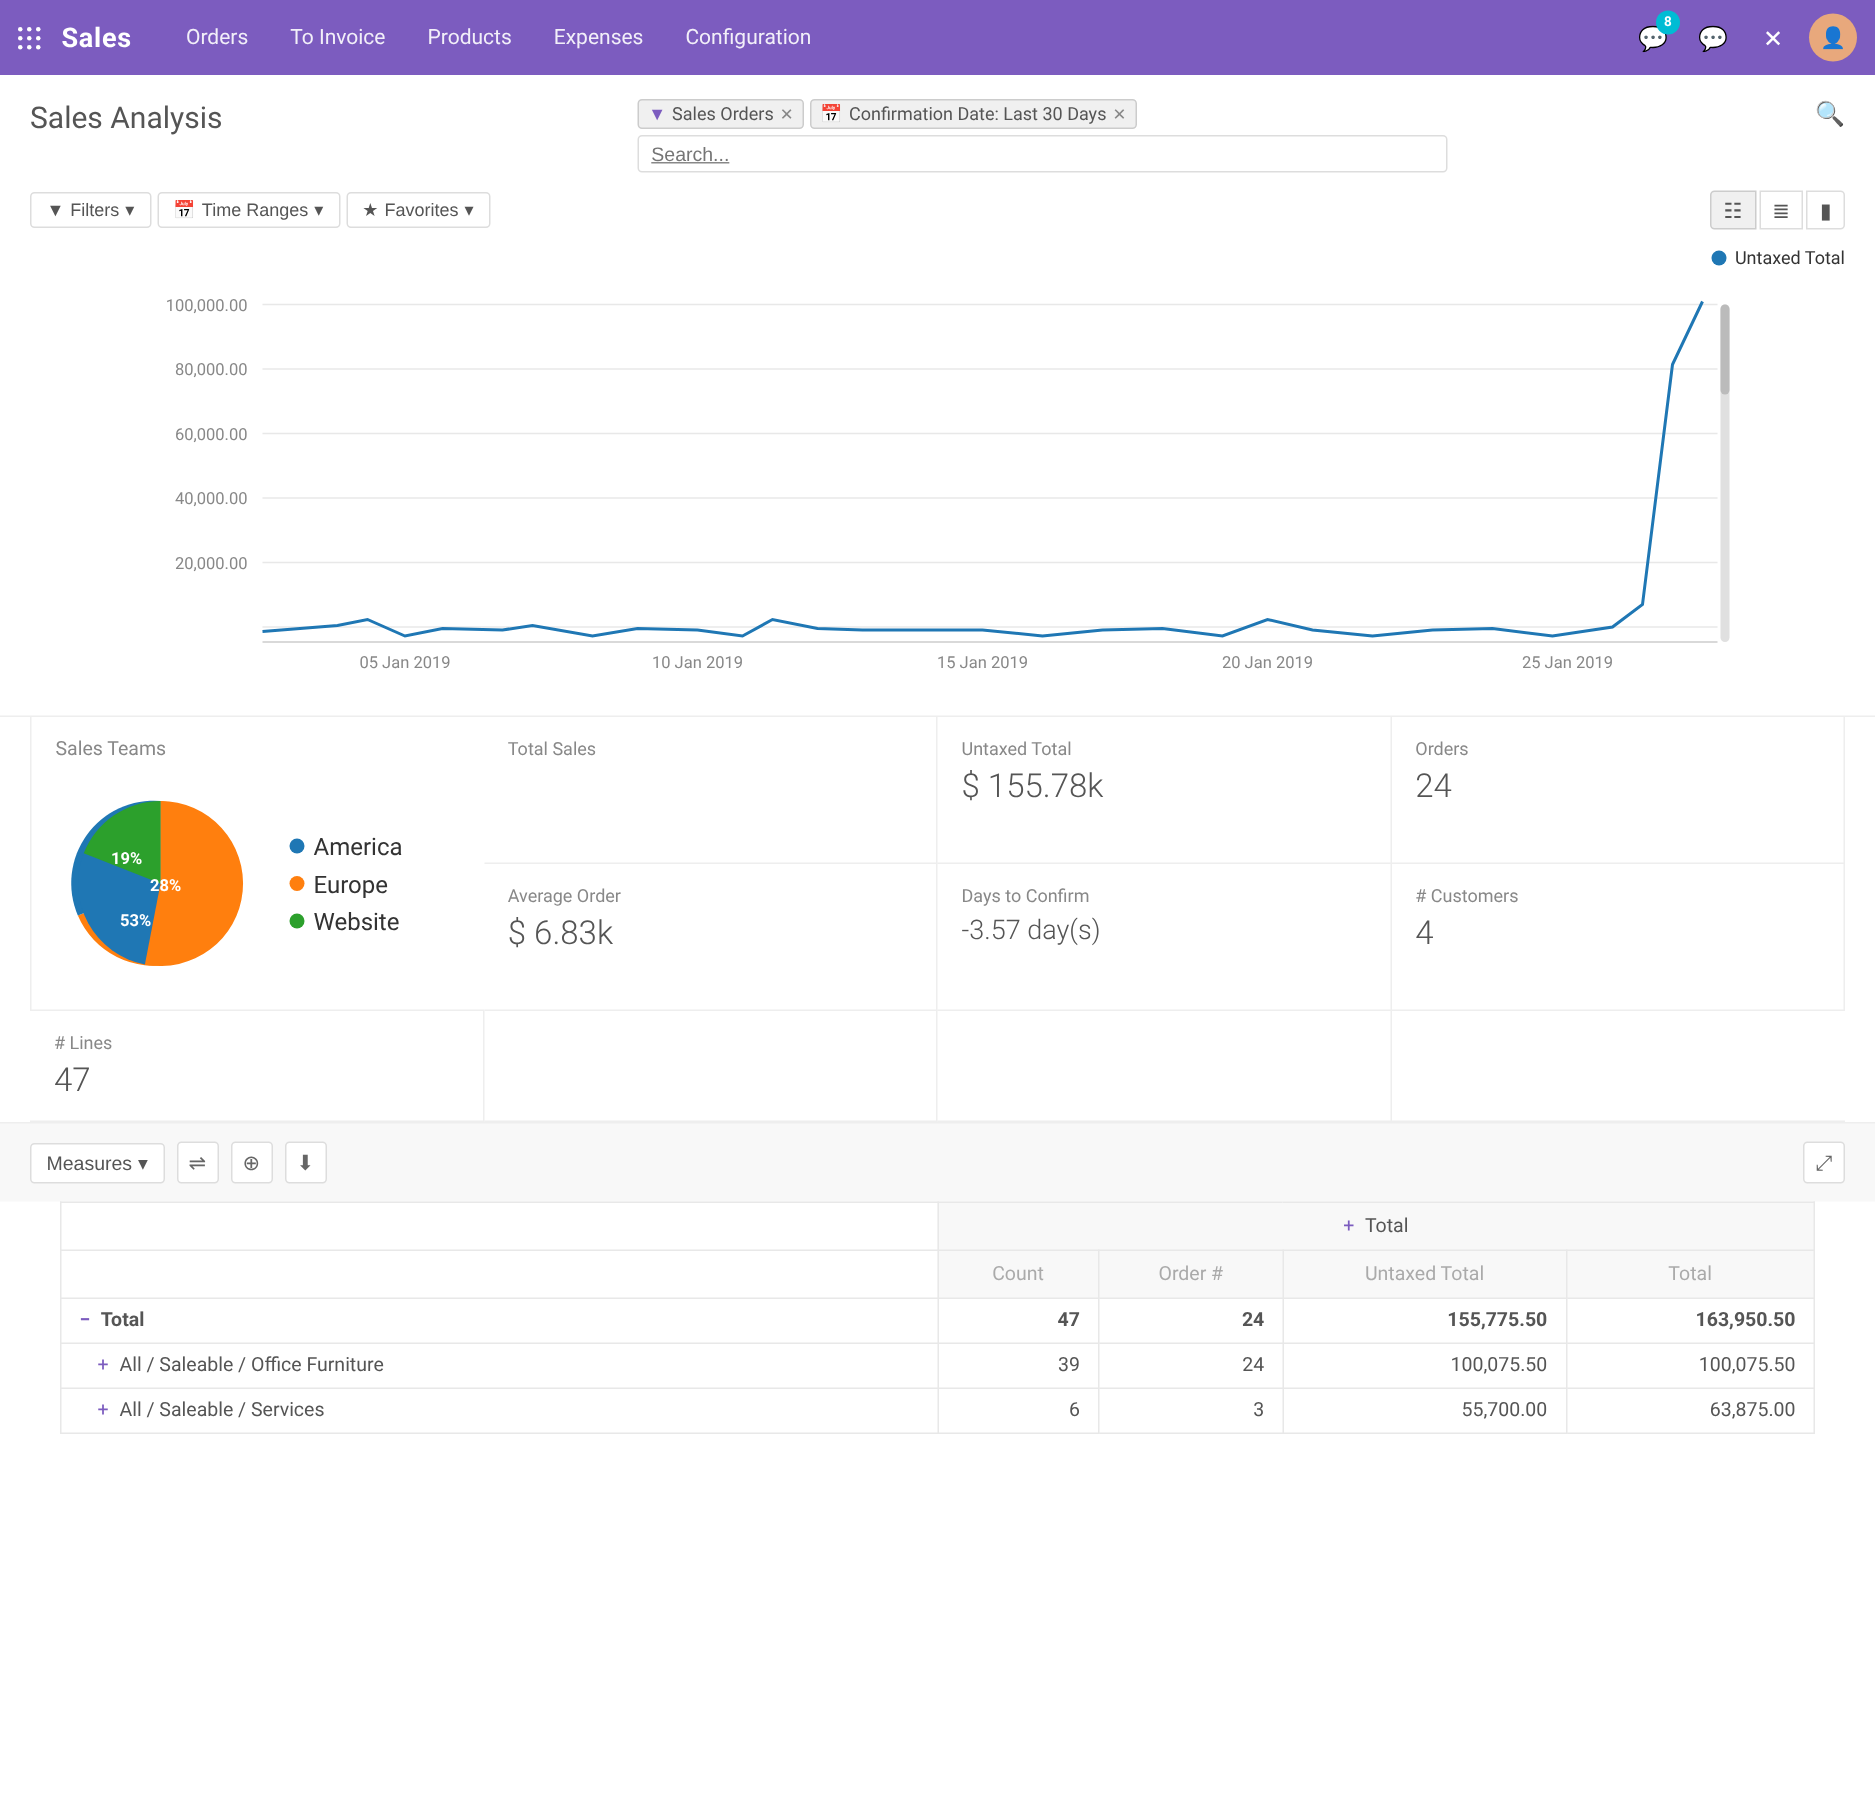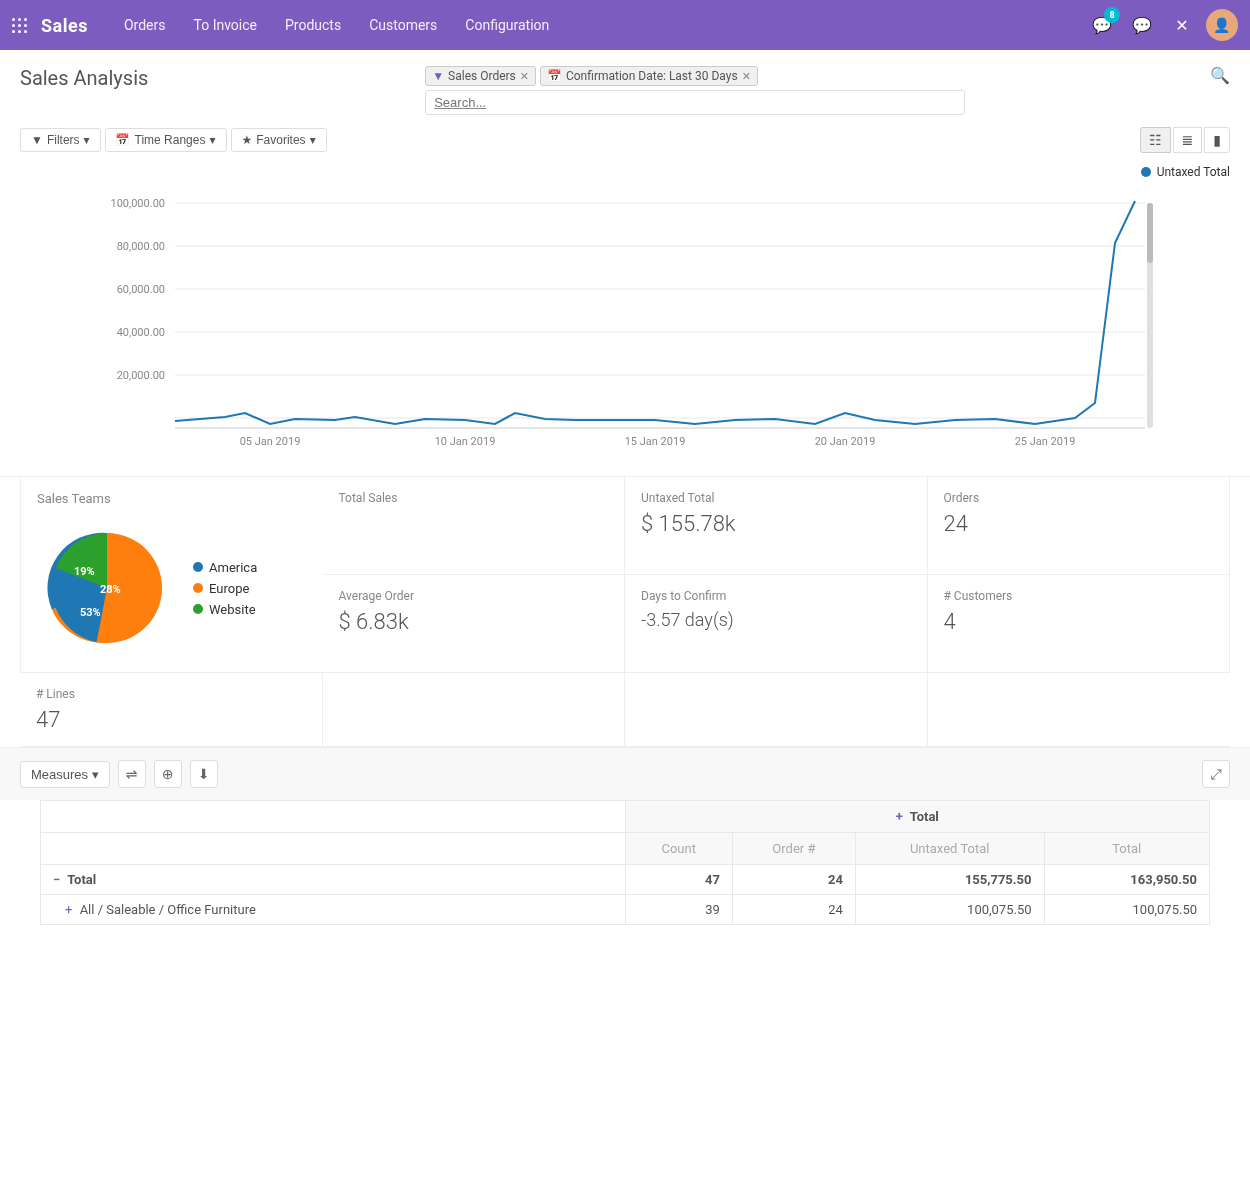--- a/index.html
+++ b/index.html
@@ -201,21 +201,21 @@
     }
     .sales-teams-title {
       font-size: 13px;
       color: #888;
       margin-bottom: 12px;
     }
     .pie-legend {
       display: flex;
       flex-direction: column;
       gap: 6px;
-      font-size: 13px;
+      font-size: 16px;
     }
     .pie-legend-item { display: flex; align-items: center; gap: 6px; }
     .pie-legend-dot { width: 10px; height: 10px; border-radius: 50%; }
 
     
     .pivot-toolbar {
       display: flex;
       align-items: center;
       padding: 12px 20px;
       gap: 8px;
@@ -260,21 +260,21 @@
       width: calc(100% - 40px);
       margin: 0 20px;
       border-collapse: collapse;
       font-size: 13px;
     }
     .pivot-table th {
       background: #f8f8f8;
       border: 1px solid #e8e8e8;
       padding: 8px 12px;
       text-align: center;
-      font-weight: 700;
+      font-weight: 400;
       color: #555;
     }
     .pivot-table th.left { text-align: left; }
     .pivot-table td {
       border: 1px solid #e8e8e8;
       padding: 7px 12px;
       color: #555;
     }
     .pivot-table td.num { text-align: right; }
     .pivot-table tr.total-row td { font-weight: 700; }
@@ -300,21 +300,21 @@
       <span></span>
     <span></span>
       <span></span>
       <span></span>
   </div>
   <span class="navbar-brand">Sales</span>
   <div class="navbar-menu">
     <a>Orders</a>
     <a>To Invoice</a>
     <a>Products</a>
-    <a>Customers</a>
+    <a>Expenses</a>
     <a>Configuration</a>
   </div>
   <div class="navbar-icons">
     <div class="nav-icon-btn">
       💬
       <span class="badge">8</span>
     </div>
     <div class="nav-icon-btn">💬</div>
     <div class="nav-icon-btn">✕</div>
     <div class="avatar">👤</div>
@@ -559,17 +559,27 @@
         <tr>
           <td style="padding-left:24px;">
             <span class="plus-icon">+</span>
             <span>All / Saleable / Office Furniture</span>
           </td>
           <td class="num">39</td>
           <td class="num">24</td>
           <td class="num">100,075.50</td>
           <td class="num">100,075.50</td>
         </tr>
+        <tr>
+          <td style="padding-left:24px;">
+            <span class="plus-icon">+</span>
+            <span>All / Saleable / Services</span>
+          </td>
+          <td class="num">6</td>
+          <td class="num">3</td>
+          <td class="num">55,700.00</td>
+          <td class="num">63,875.00</td>
+        </tr>
       </tbody>
     </table>
   </div>
 
 </div>
 
 </body></html>

